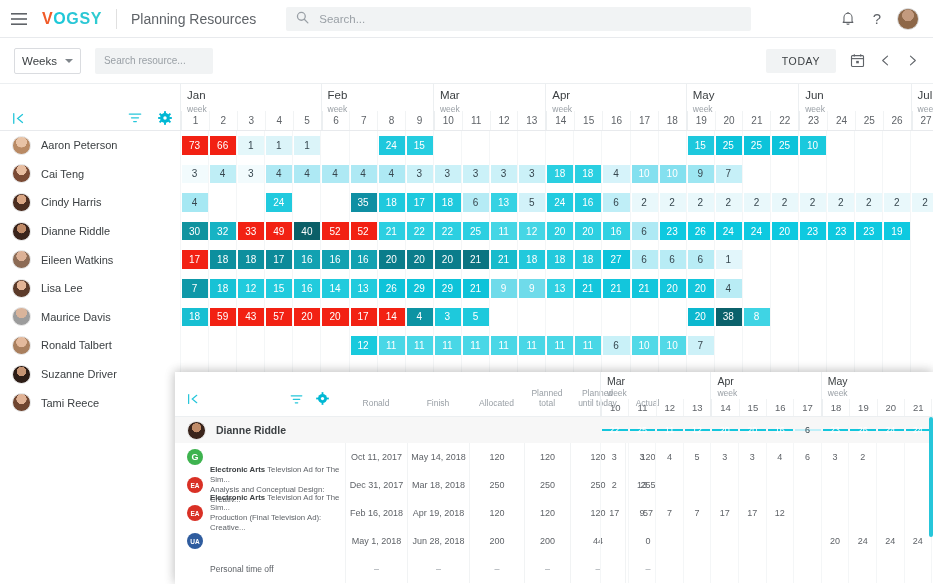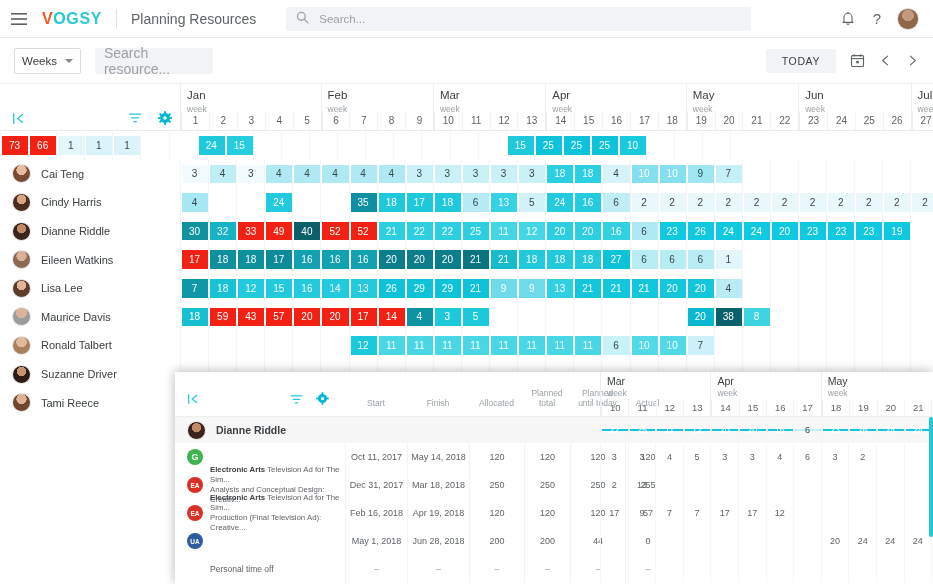--- a/index.html
+++ b/index.html
@@ -50,21 +50,21 @@
     border:1px solid #dadce0; border-radius:2px; height:26px; min-width:54px;
     display:flex; align-items:center; justify-content:space-between; padding:0 7px;
     font-size:11.5px; color:#3c4043; cursor:pointer; gap:8px;
   }
   .caret { width:0;height:0;border-left:4px solid transparent;border-right:4px solid transparent;
            border-top:4px solid #80868b; }
   .res-search {
     margin-left:14px; width:118px; height:26px; background:#f1f3f4; border-radius:2px;
     display:flex; align-items:center; padding:0 9px; cursor:text;
   }
-  .res-search .ph { font-size:14px; color:#9aa0a6; }
+  .res-search .ph { font-size:10px; color:#9aa0a6; }
   .tb-right { margin-left:auto; display:flex; align-items:center; gap:14px; }
   .today-btn {
     background:#f1f3f4; border-radius:2px; padding:6px 16px; font-size:10.5px;
     letter-spacing:.6px; color:#3c4043; cursor:pointer;
   }
   .ic-btn { color:#5f6368; cursor:pointer; display:flex; align-items:center; }
 
   
   .gridhead { display:flex; height: 47px; background:#fff; border-bottom:1px solid #e8eaed;}
   .namecol { width: 180px; flex:none; position:relative; }
@@ -330,20 +330,24 @@
           <div class="mweek">week</div>
           <div class="wrow">
             <div class="wcell first" style="width: 28.1px;">27</div>
           </div>
         </div>
       </div>
   </div>
 
   <div class="rows" id="main-rows">
       <div class="row">
+        <div class="rname">
+          <div class="av a1"></div>
+          <span>Aaron Peterson</span>
+        </div>
         <div class="cells">
           <div class="cell" style="width: 28.1px;">
             <div class="bar" style="background: rgb(242, 33, 19);"></div>
             <span class="val" style="color: rgb(255, 255, 255);">73</span>
           </div>
           <div class="cell" style="width: 28.1px;">
             <div class="bar" style="background: rgb(242, 33, 19);"></div>
             <span class="val" style="color: rgb(255, 255, 255);">66</span>
           </div>
           <div class="cell" style="width: 28.1px;">
@@ -1157,21 +1161,21 @@
                   <rect x="6.9" y="12.8" width="2.2" height="3"></rect>
               <rect x="0.2" y="6.9" width="3" height="2.2"></rect>
                   <rect x="12.8" y="6.9" width="3" height="2.2"></rect>
             </g>
                 <circle cx="8" cy="8" r="2" fill="#fff"></circle>
               </svg>
           </span>
         </div>
         <div id="detail-cols" style="display:flex;flex:1;">
             <div class="dcolhead" style="width: 62px;">
-              <div class="lab">Start</div>
+              <div class="lab">Ronald</div>
             </div>
             <div class="dcolhead" style="width: 62px;">
               <div class="lab">Finish</div>
             </div>
             <div class="dcolhead" style="width: 55px;">
               <div class="lab">Allocated</div>
             </div>
             <div class="dcolhead" style="width: 46px;">
               <div class="lab">Planned<br>total</div>
             </div>

